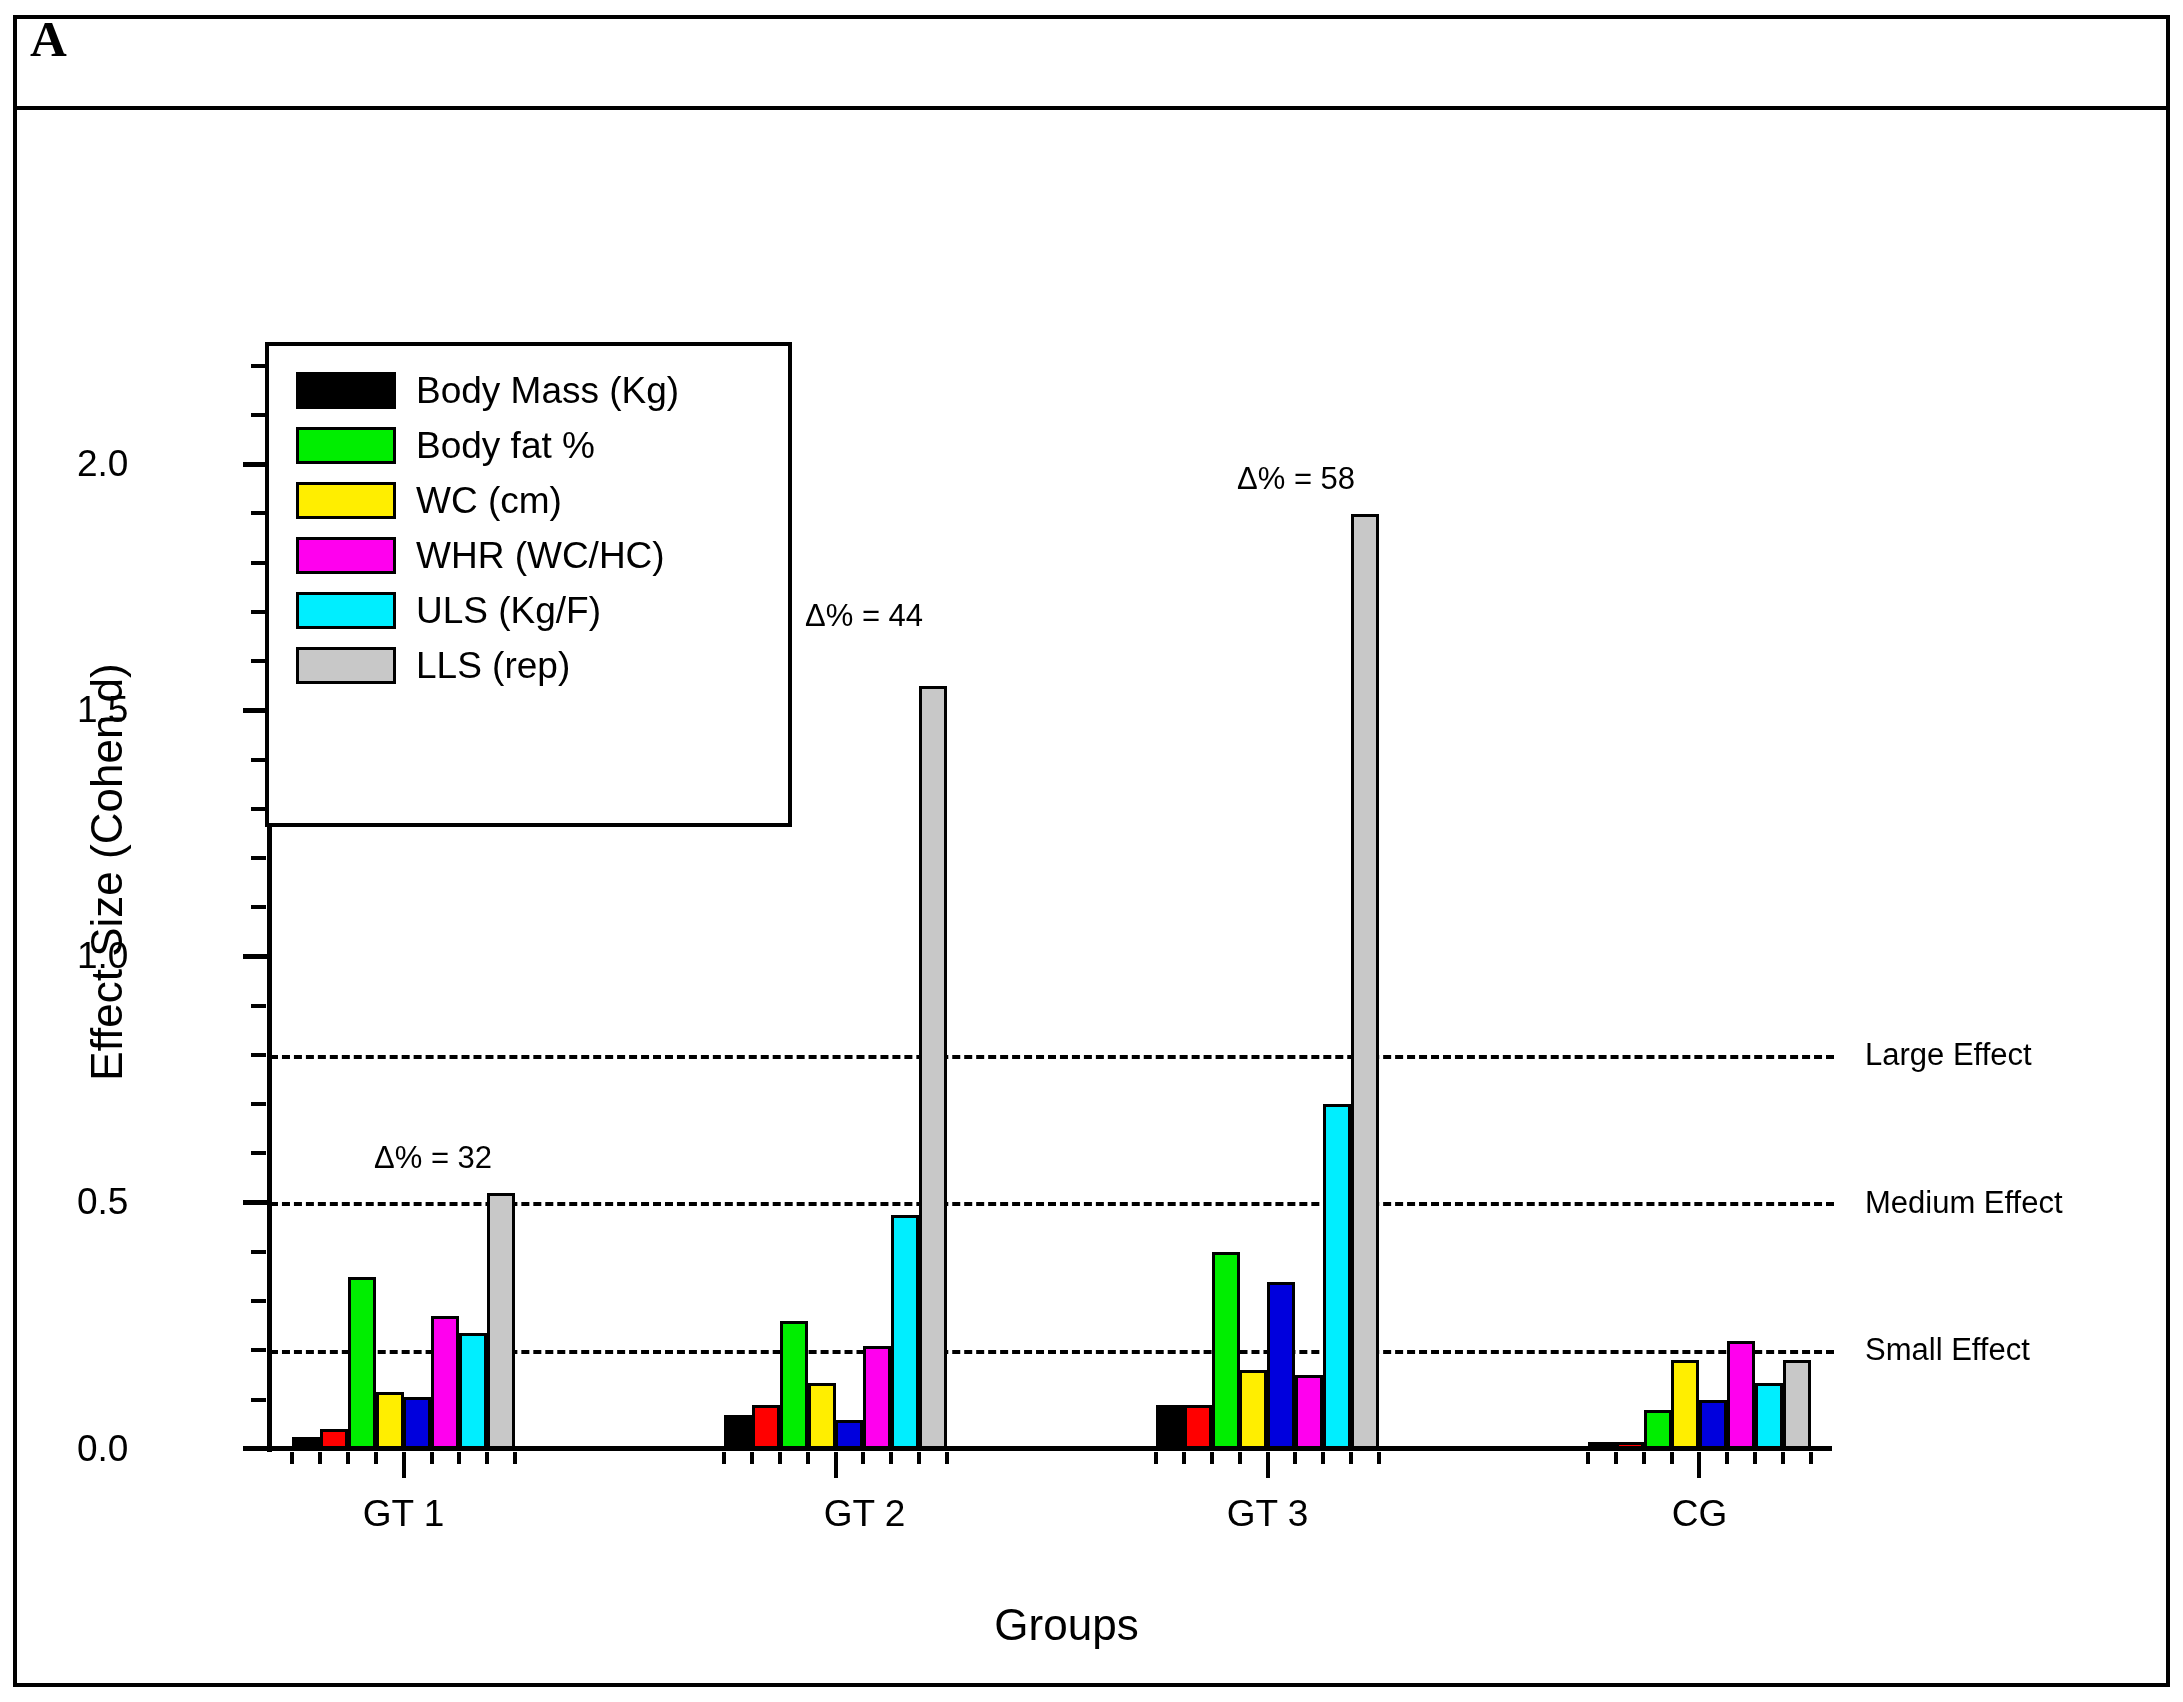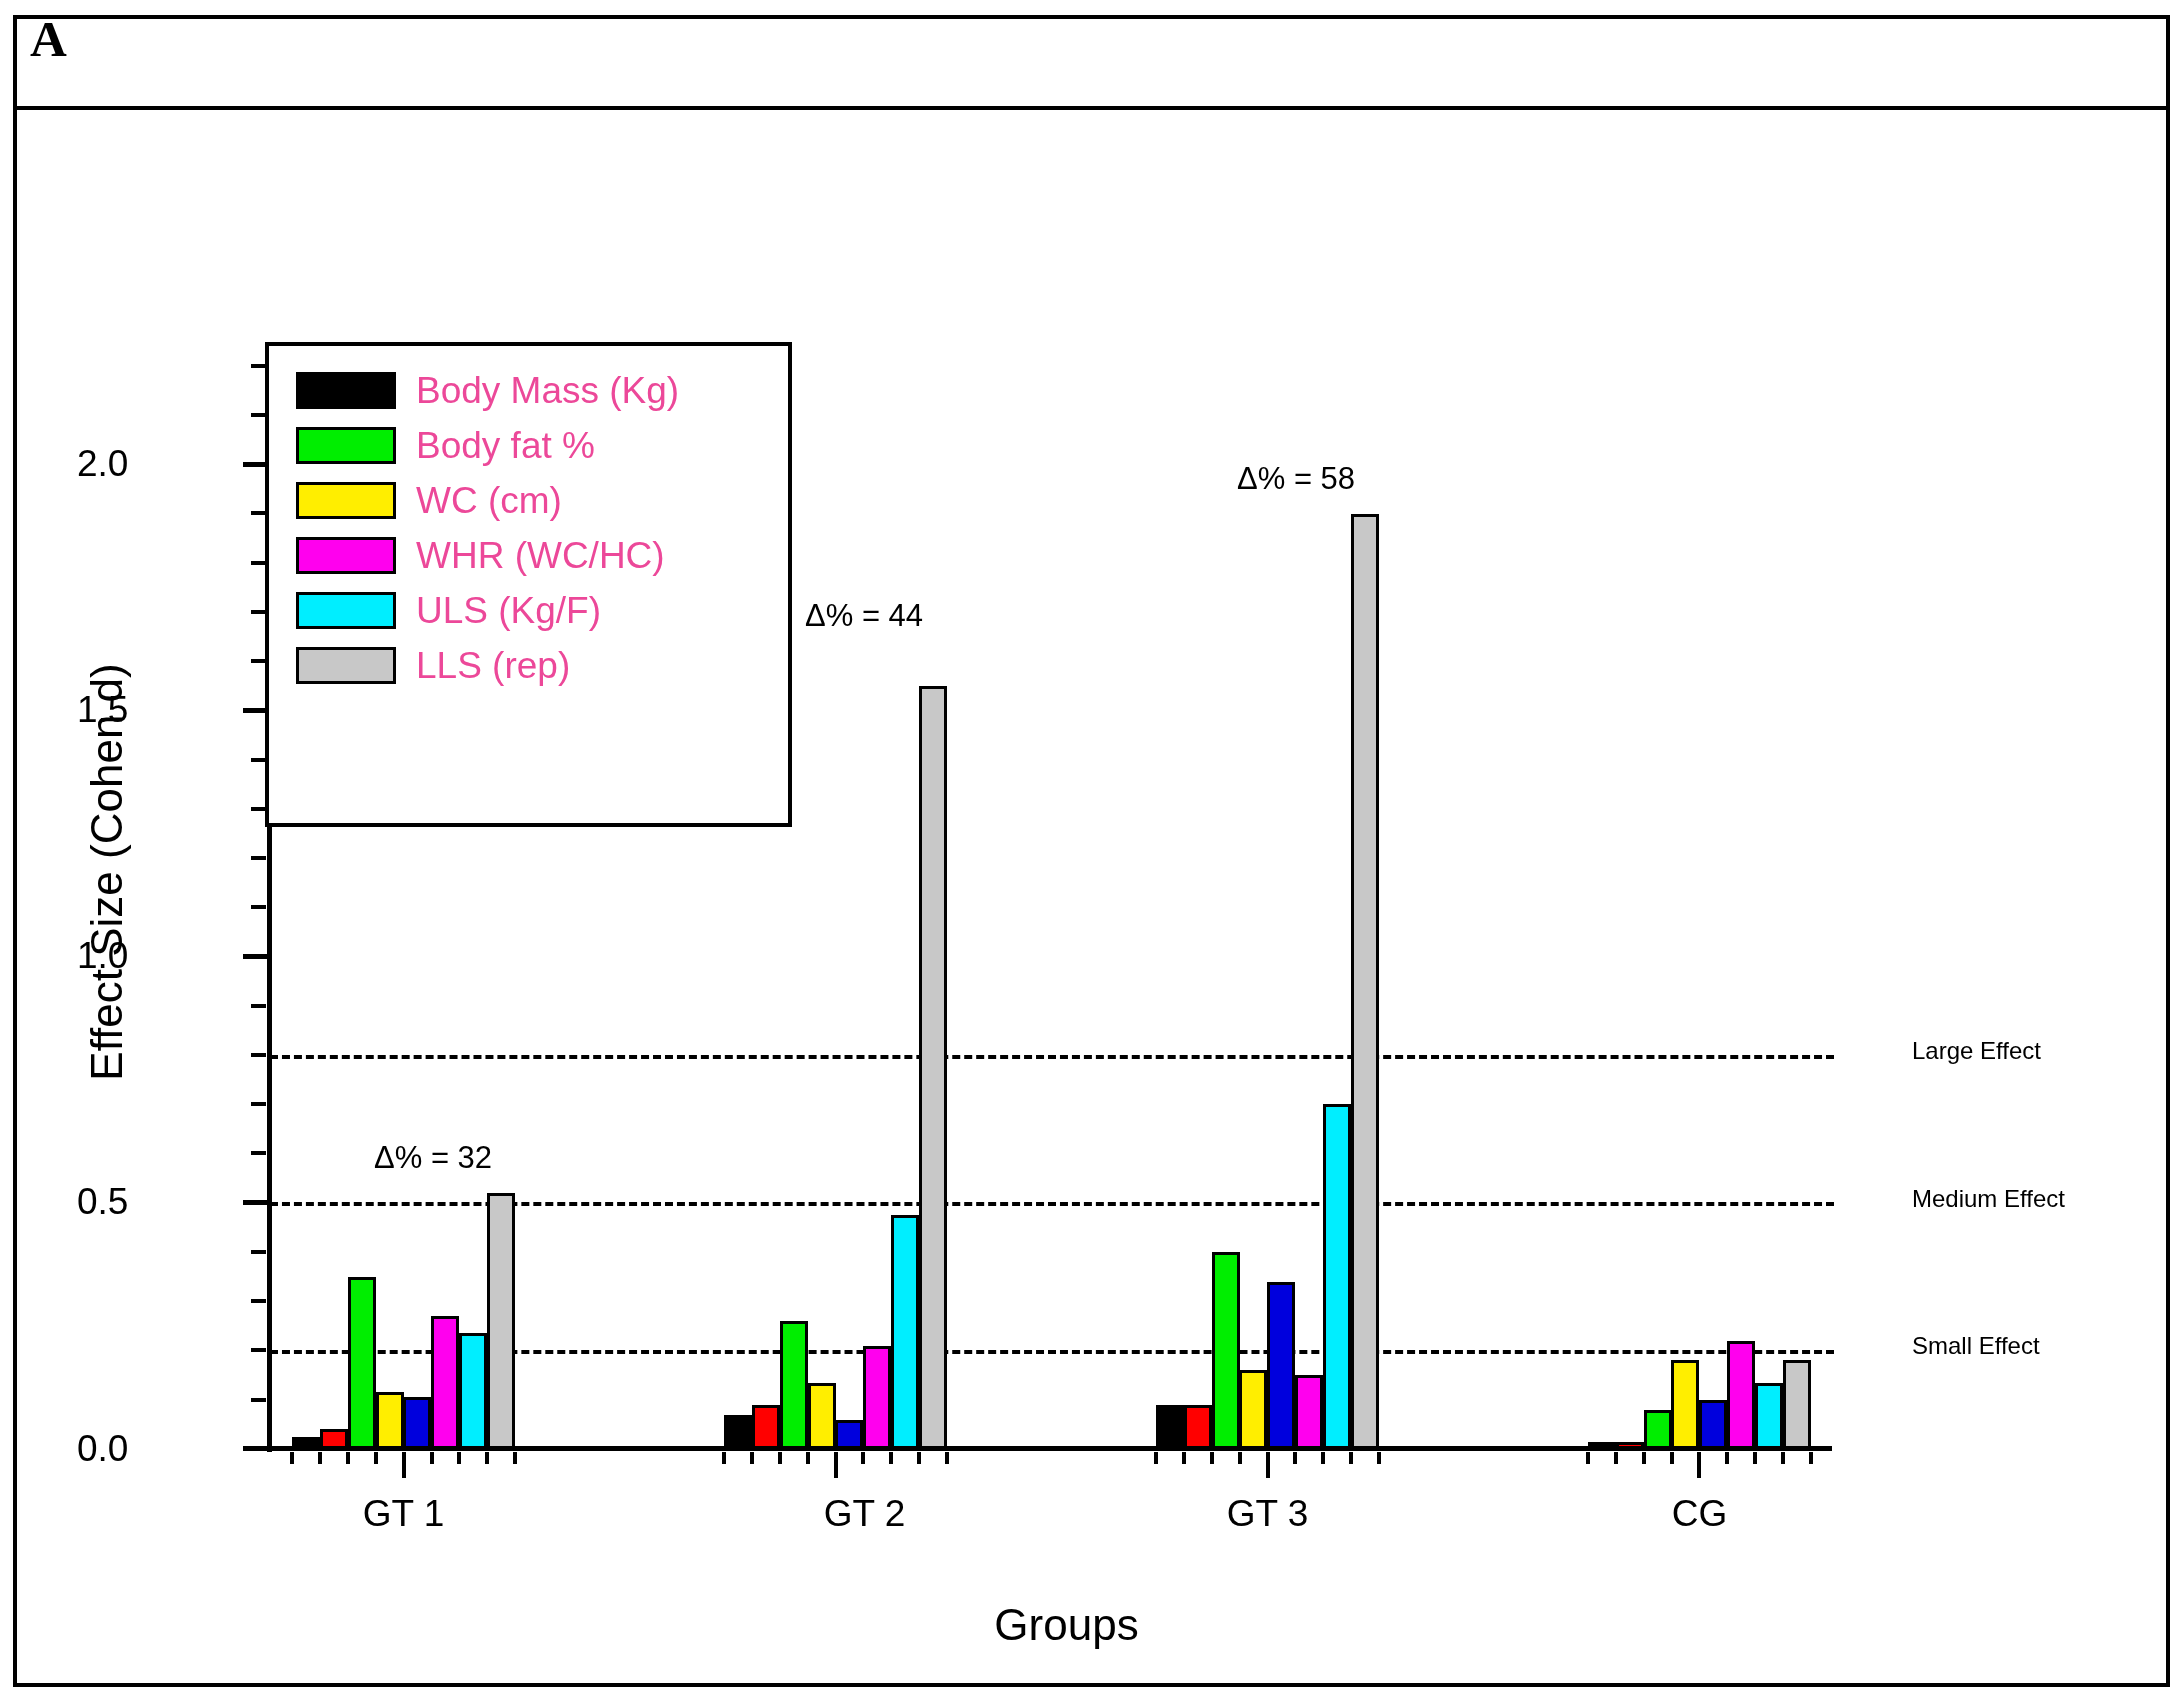--- a/index.html
+++ b/index.html
@@ -30,35 +30,35 @@
   .xtick-label{position:absolute;top:1493px;width:213px;text-align:center;font-size:37px;color:#000;}
 
   .axis-title-x{position:absolute;top:1600px;left:711px;width:711px;text-align:center;
         font-size:44px;color:#000;}
   .axis-title-y{position:absolute;left:-308px;top:847px;width:829px;text-align:center;
         font-size:44px;color:#000;transform:rotate(-90deg);transform-origin:center;}
 
   
   .refline{position:absolute;left:270px;width:1564px;height:0;
         border-top:4.1px dashed #000;}
-  .reflabel{position:absolute;left:1912px;font-size:24px;color:#000;white-space:nowrap;}
+  .reflabel{position:absolute;left:1865px;font-size:31px;color:#000;white-space:nowrap;}
 
   
   .bar{position:absolute;box-sizing:border-box;border:3.6px solid #000;bottom:0;}
   .bars-layer{position:absolute;left:0;top:0;width:2183px;height:1449px;}
 
   
   .delta{position:absolute;font-size:31px;color:#000;white-space:nowrap;}
 
   
   .legend{position:absolute;left:265px;top:342px;width:527px;height:485px;
         border:4.1px solid #000;background:#fff;box-sizing:border-box;padding:16.6px 0 0 27px;}
   .legend-row{display:flex;align-items:center;height:55px;}
   .legend-swatch{width:100px;height:37px;border:3.6px solid #000;box-sizing:border-box;flex:0 0 auto;}
-  .legend-text{margin-left:20px;font-size:37px;line-height:1;color:#ec4899;white-space:nowrap;}
+  .legend-text{margin-left:20px;font-size:37px;line-height:1;color:#000000;white-space:nowrap;}
 </style>
 </head>
 <body>
 
 <div class="figure">
 
   <div class="frame"></div>
 
   <div class="panel-header"></div>
   <div class="panel-letter">A</div>

